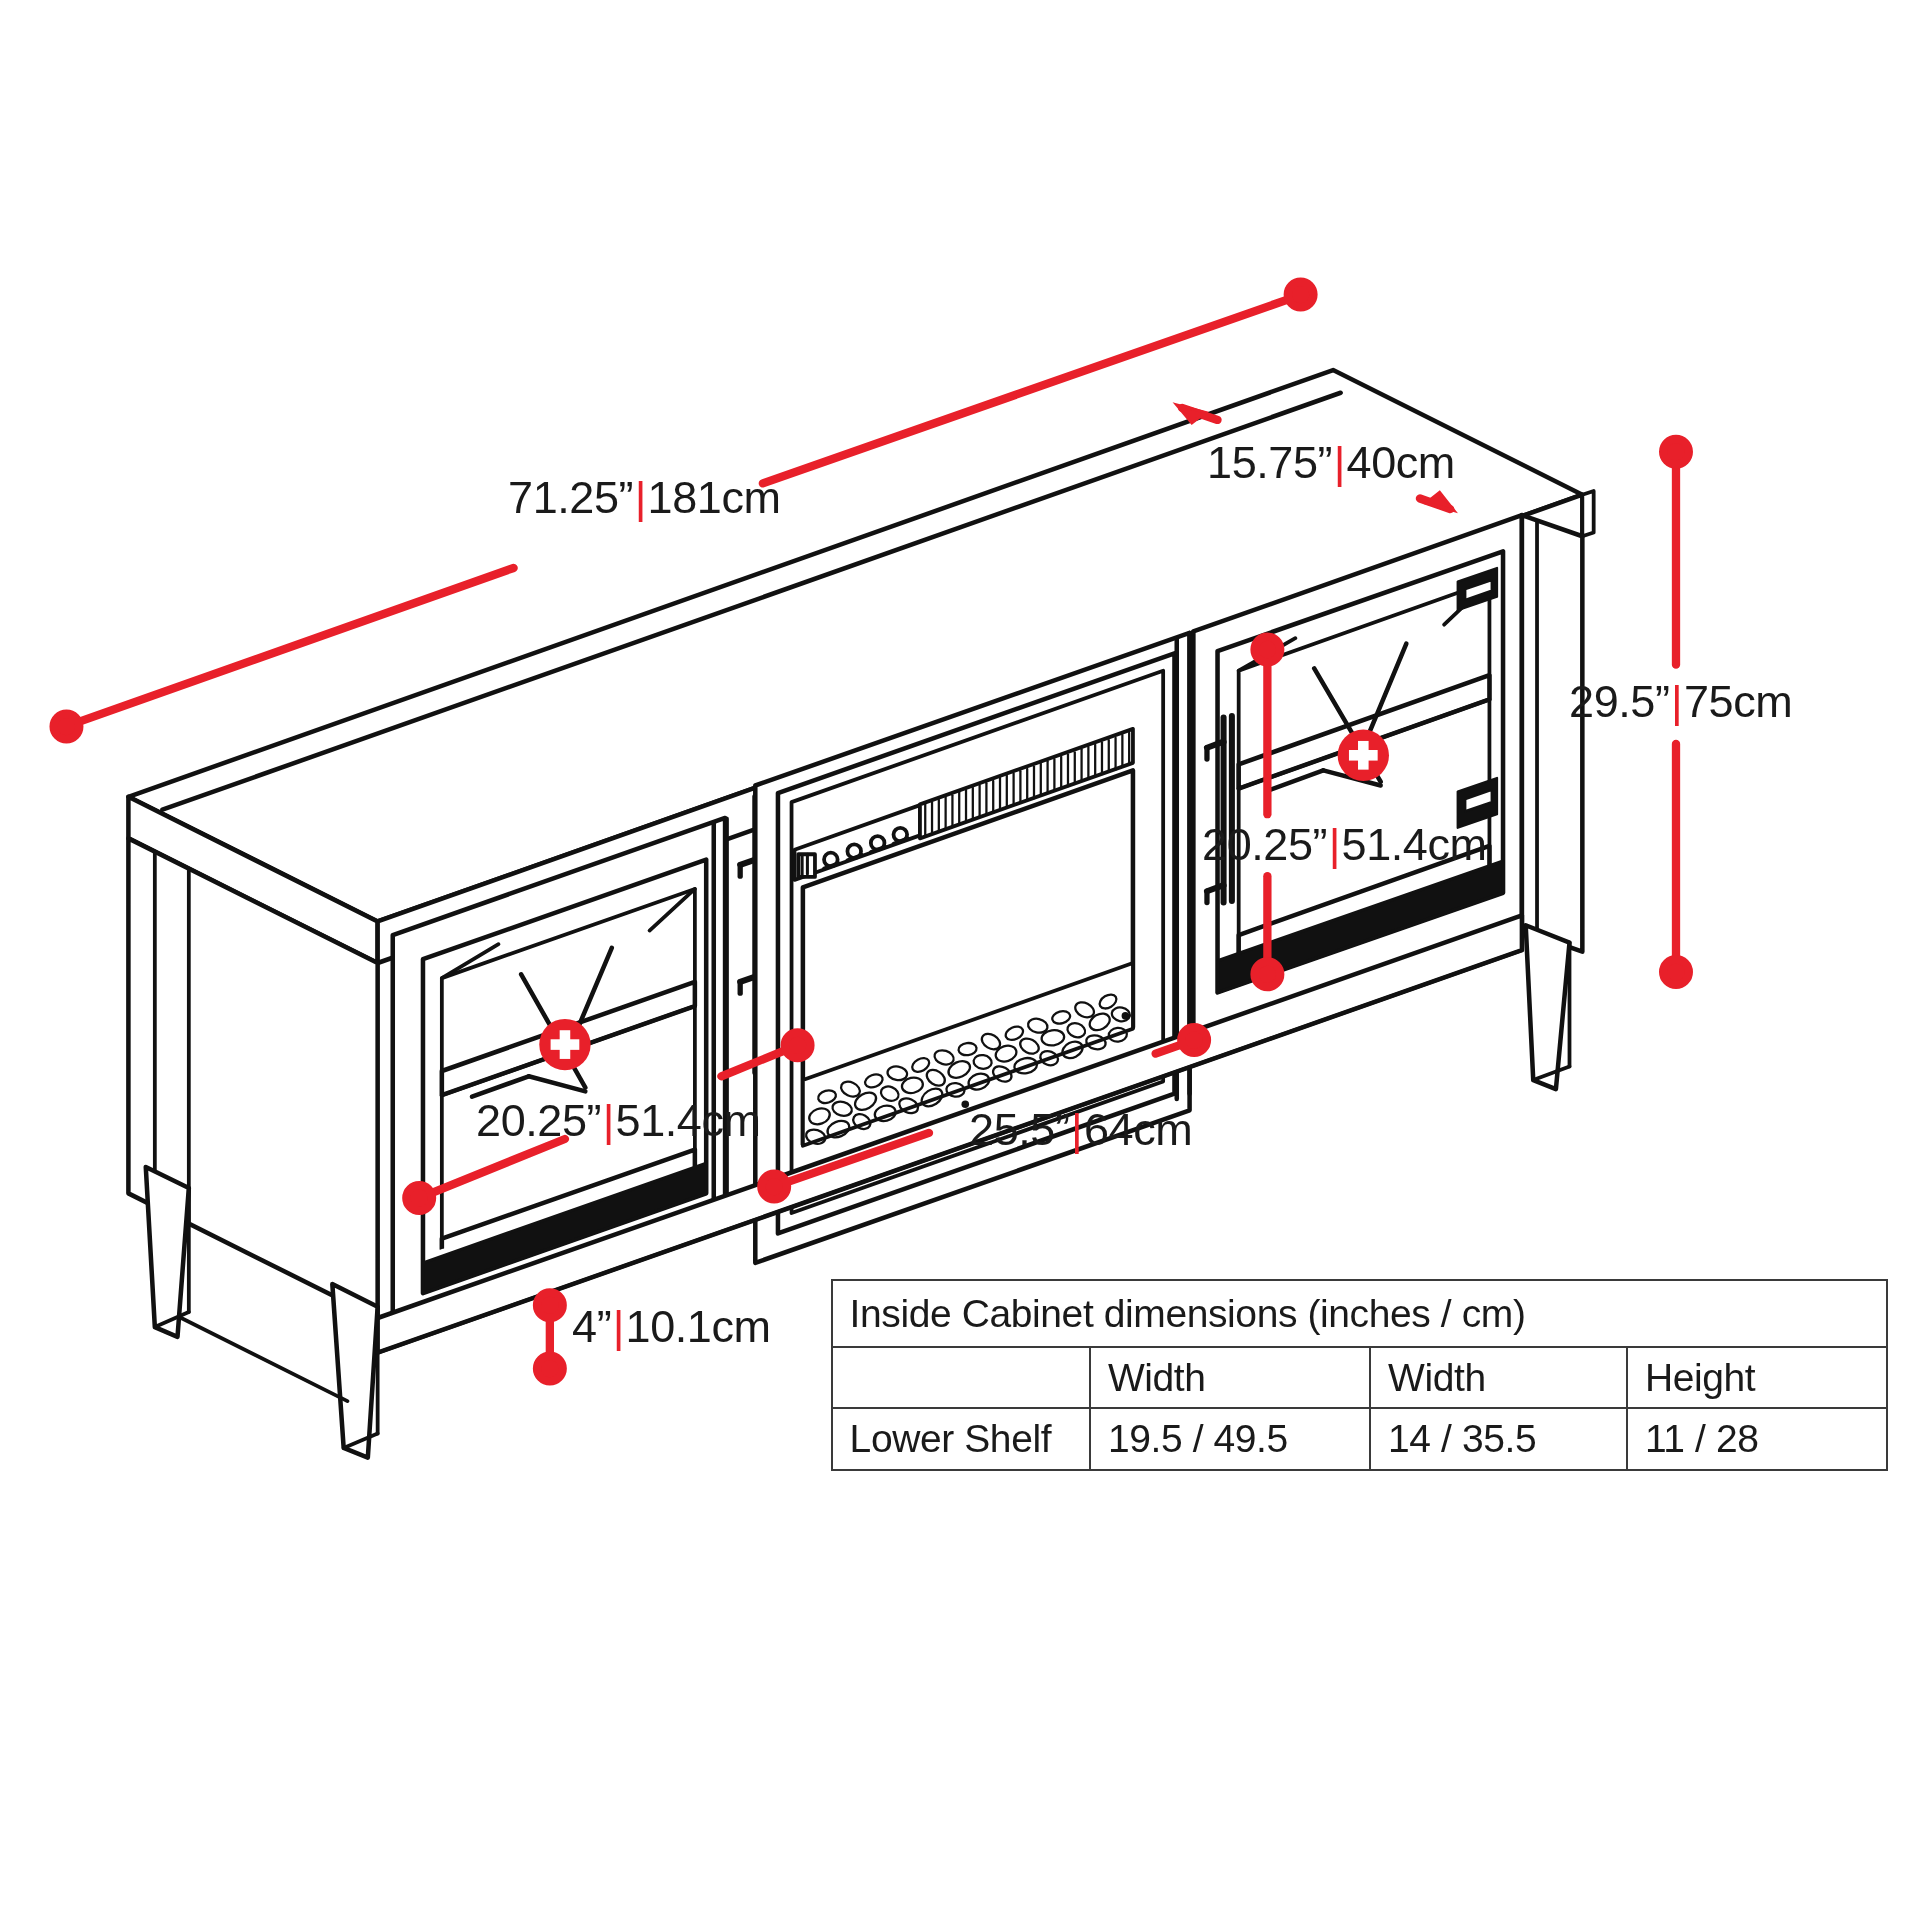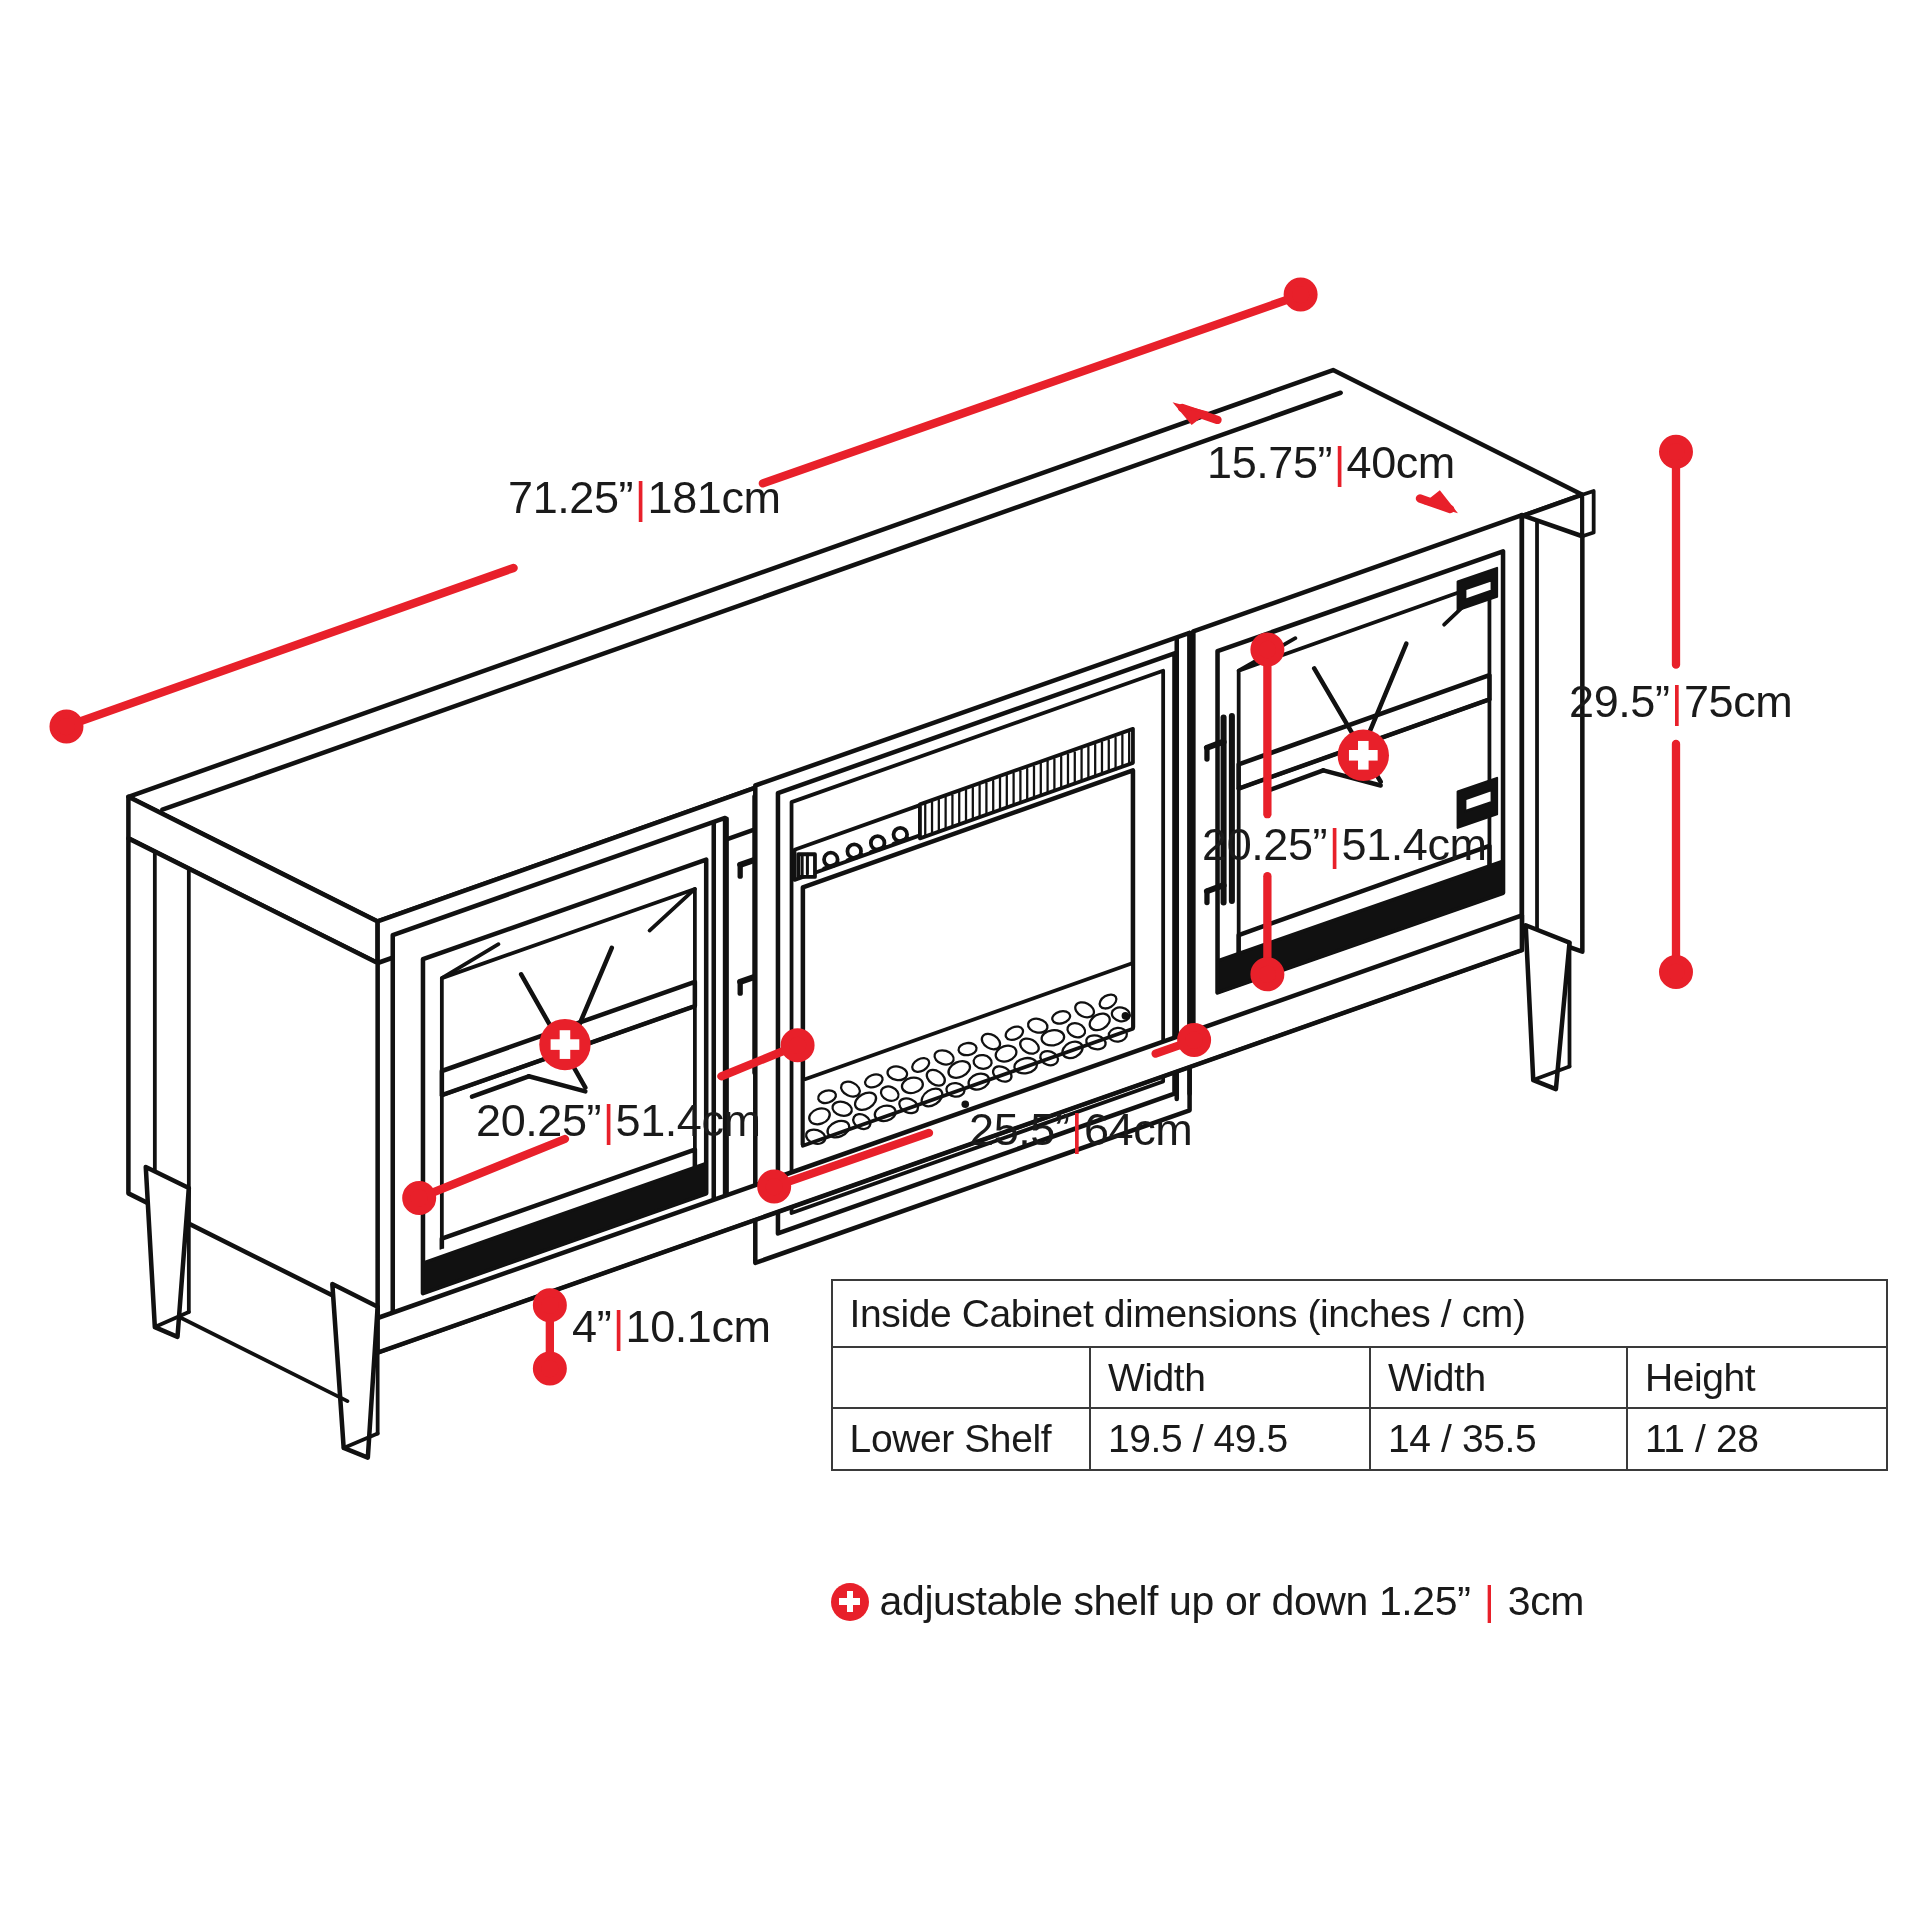--- a/index.html
+++ b/index.html
@@ -423,21 +423,15 @@
     </tr>
     <tr>
       <td class="rowlbl">Lower Shelf</td>
       <td>19.5 / 49.5</td>
       <td>14 / 35.5</td>
       <td>11 / 28</td>
     </tr>
   </tbody>
     </table>
 
-  <div class="legend" style="left:831px; top:1578px;">
-    <span class="plusbadge"></span>
-    <span>adjustable shelf up or down 1.25”</span>
-    <span class="sep">|</span>
-    <span>3cm</span>
-  </div>
 
 </div>
 
 
 </body></html>

